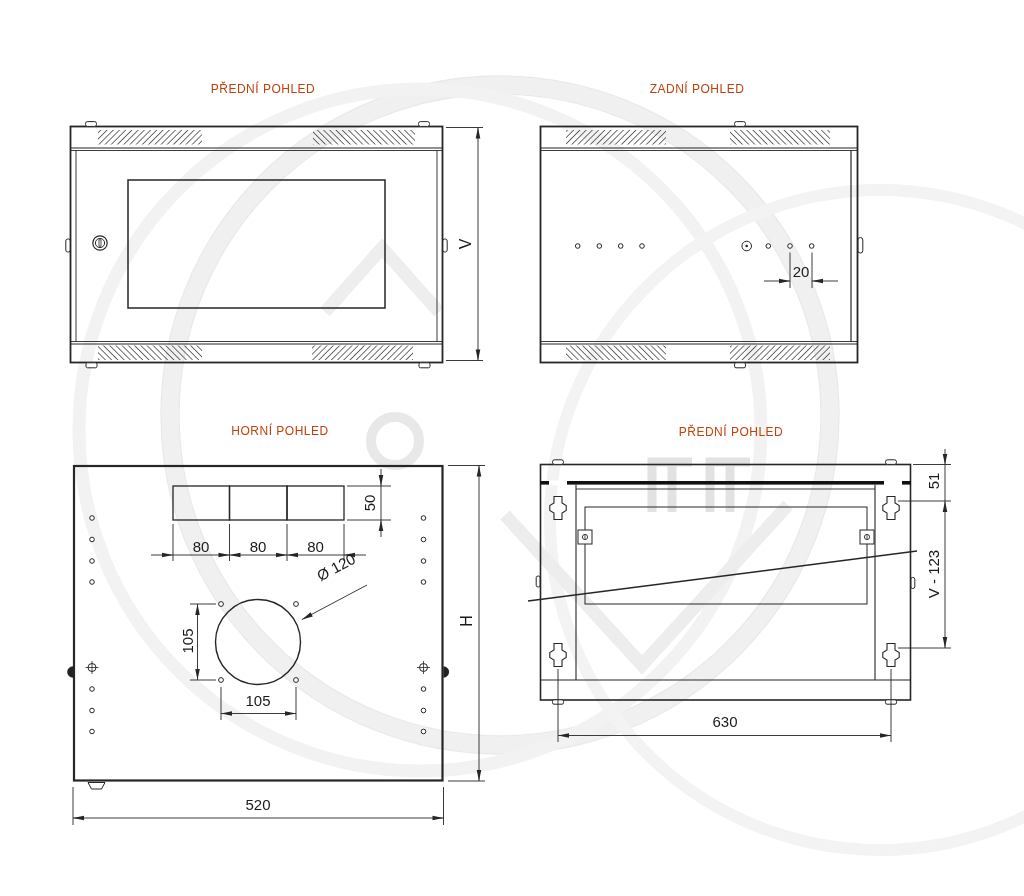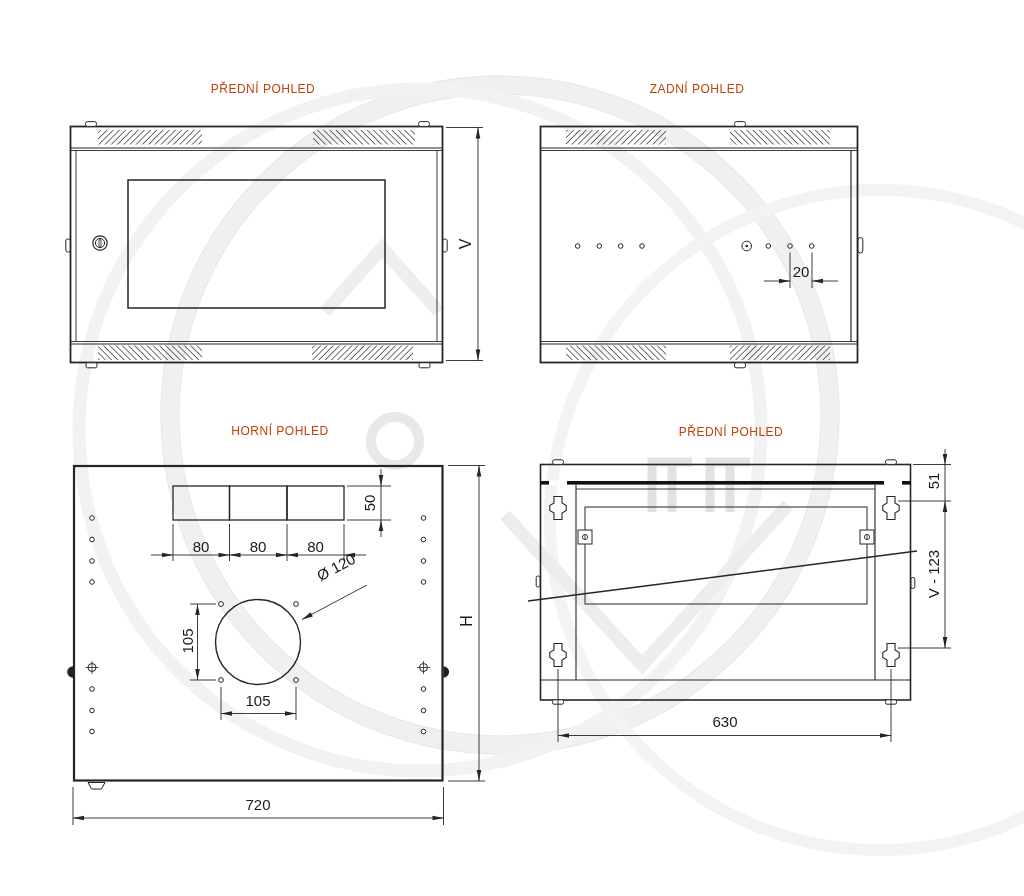--- a/index.html
+++ b/index.html
@@ -263,20 +263,20 @@
 <div class="lbl rot big" style="left:466px;top:244px">V</div>
 <div class="lbl" style="left:801px;top:271px">20</div>
 
 <div class="lbl rot" style="left:369px;top:503px">50</div>
 <div class="lbl" style="left:201px;top:546px">80</div>
 <div class="lbl" style="left:258px;top:546px">80</div>
 <div class="lbl" style="left:315.5px;top:546px">80</div>
 <div class="lbl dia" style="left:336px;top:567px">Ø 120</div>
 <div class="lbl rot" style="left:187px;top:641px">105</div>
 <div class="lbl" style="left:258px;top:700px">105</div>
-<div class="lbl" style="left:258px;top:804px">720</div>
+<div class="lbl" style="left:258px;top:804px">520</div>
 <div class="lbl rot big" style="left:467px;top:621px">H</div>
 
 <div class="lbl rot" style="left:933px;top:481px">51</div>
 <div class="lbl rot" style="left:933px;top:574px">V - 123</div>
 <div class="lbl" style="left:725px;top:721px">630</div>
 
 </div>
 
 </body></html>

